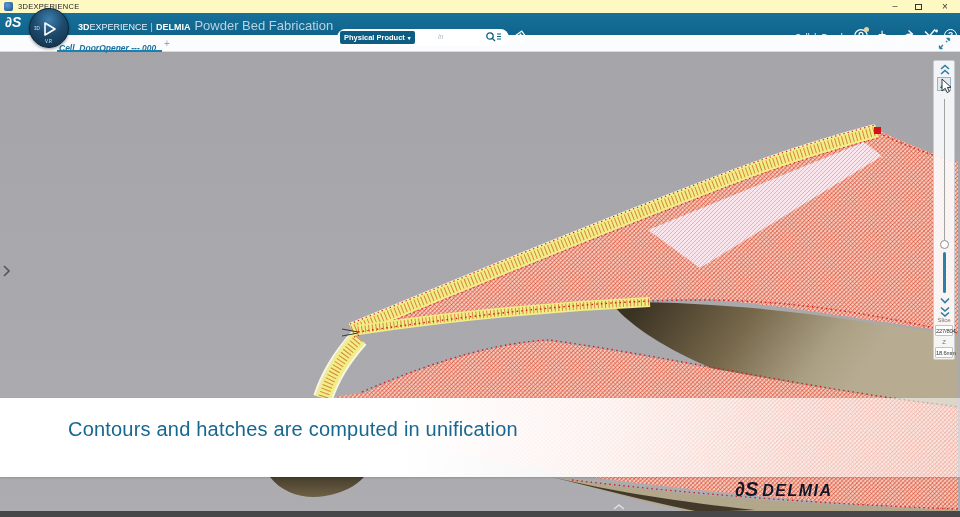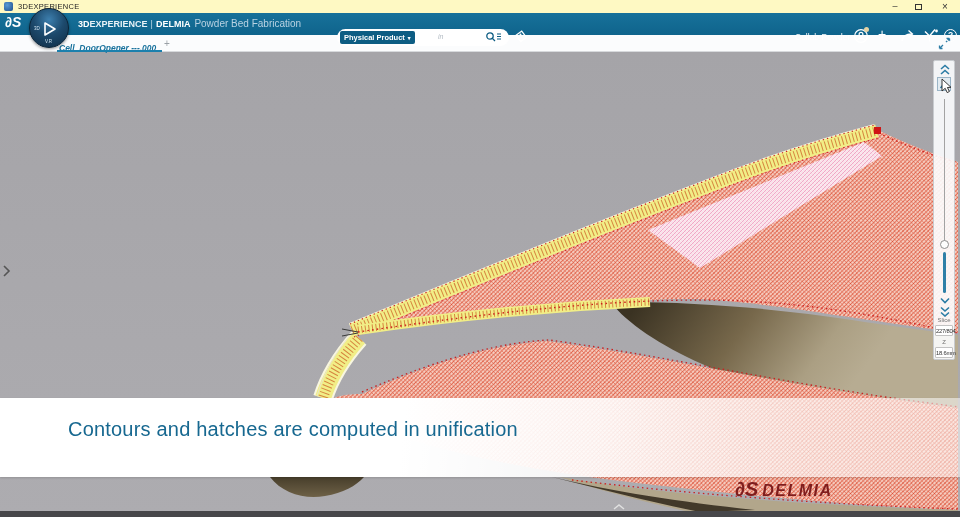--- a/index.html
+++ b/index.html
@@ -17,23 +17,23 @@
   #btn-max { left:910px; }
   #btn-max .maxbox { position:absolute; left:5px; top:2.5px; width:7px; height:6px; border:1px solid #333; }
   #btn-close { left:936px; font-size:10px; }
 
   
   #topbar { left:0; top:13px; width:960px; height:22px; z-index:55;
     background:linear-gradient(#17719a,#0f648c); }
   #ds-logo { left:5px; top:1px; font-size:14px; font-style:italic; font-weight:bold; color:#fff; }
   #brand { left:78px; top:5px; font-size:9px; color:#fff; white-space:nowrap; }
   #brand .bold { font-weight:bold; }
-  #brand .light { font-weight:bold; color:#e8f1f7; }
+  #brand .light { font-weight:normal; color:#e8f1f7; }
   #brand .divider { color:#bcd6e4; margin:0 3px; }
-  #brand .suite { color:#b9d2e2; font-size:10px; margin-left:4px; }
+  #brand .suite { color:#b9d2e2; font-size:13px; margin-left:4px; }
 
   
   #compass { left:29px; top:8px; width:40px; height:40px; border-radius:50%; z-index:70;
     background:radial-gradient(circle at 50% 28%, #3d7fae 0%, #1d4a6d 45%, #102c44 100%);
     border:1px solid #0c2336; box-shadow:0 1px 3px rgba(0,0,0,.4); }
   #compass .q { position:absolute; color:#cfe2ef; font-size:4.5px; }
   #compass .q.l { left:4px; top:17px; }
   #compass .q.b { left:15px; bottom:3px; }
   #compass svg { position:absolute; left:13px; top:12px; }
 
@@ -72,21 +72,21 @@
   #scene { left:0; top:52px; width:960px; height:465px; z-index:1; }
 
   
   #banner { left:0; top:398px; width:960px; height:79px; z-index:10;
     background:linear-gradient(97deg, #ffffff 0%, #ffffff 42%, rgba(255,255,255,.88) 62%,
       rgba(255,255,255,.62) 84%, rgba(255,255,255,.5) 100%);
     box-shadow:0 1px 2px rgba(0,0,0,.15); }
   #caption { left:68px; top:20px; font-size:20px; color:#176890; letter-spacing:.2px; }
 
   
-  #delmia-logo { left:735px; top:478px; z-index:12; color:#7f1d1d; white-space:nowrap; }
+  #delmia-logo { left:735px; top:478px; z-index:12; color:#0f172a; white-space:nowrap; }
   #delmia-swirl { font-size:20px; font-style:italic; font-weight:bold; }
   #delmia-word { font-size:16px; font-weight:bold; letter-spacing:1.5px; margin-left:4px; font-style:italic; }
 
   
   #slice-panel { left:933px; top:60px; width:22px; height:300px; z-index:20;
     background:rgba(252,253,254,.9); border:1px solid #c8cbcf; border-radius:2px; }
   .panel-icon { position:absolute; left:0; width:100%; text-align:center; }
   #scroll-top { top:3px; height:11px; }
   #step-up { position:absolute; left:3px; top:16px; width:14px; height:14px;
     border:1px solid #9ab4c6; background:#e2ebf1; }

